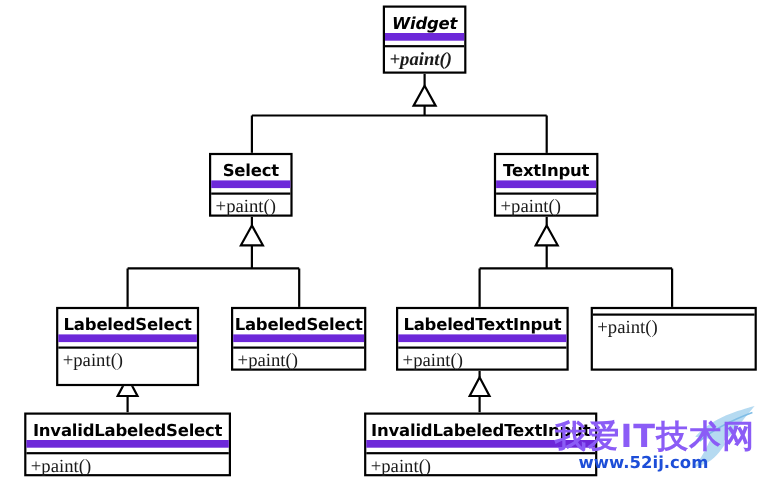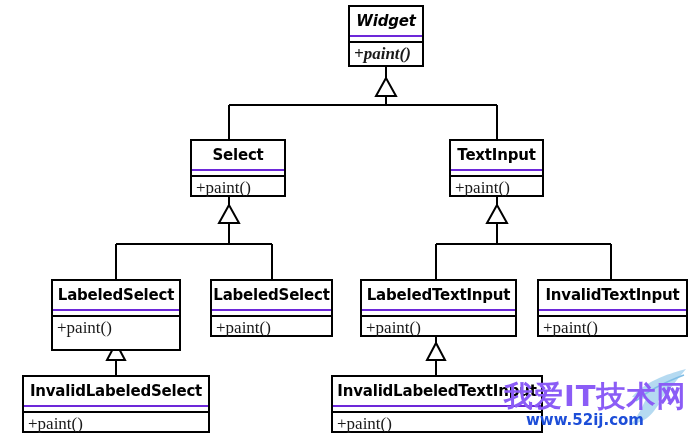--- a/index.html
+++ b/index.html
@@ -31,21 +31,21 @@
     z-index: 5;
   }
   .uml-name {
     box-sizing: border-box;
     text-align: center;
     font-weight: bold;
     font-size: 15px;
     line-height: 29px;
     height: 30px;
     color: #000000;
-    border-bottom: 2px solid #6d28d9;
+    border-bottom: 7px solid #6d28d9;
     white-space: nowrap;
     overflow: hidden;
     letter-spacing: -0.2px;
   }
   .uml-attrs {
     box-sizing: border-box;
     height: 6px;
     border-bottom: 2px solid #000000;
   }
   .uml-ops {
@@ -160,21 +160,21 @@
       <path d="M436 360 L436 375" stroke="#000" stroke-width="2" fill="none"></path>
     </g>
   </svg>
 
   <div class="uml-class abstract" id="box-widget" style="left: 348px; top: 5px; width: 76px; height: 62px;">
     <div class="uml-name">Widget</div>
     <div class="uml-attrs"></div>
     <div class="uml-ops">+paint()</div>
   </div>
 
-  <div class="uml-class" id="box-select" style="left: 190px; top: 139px; width: 96px; height: 58px;">
+  <div class="uml-class" id="box-select" style="left: 190px; top: 139px; width: 76px; height: 58px;">
     <div class="uml-name">Select</div>
     <div class="uml-attrs"></div>
     <div class="uml-ops">+paint()</div>
   </div>
 
   <div class="uml-class" id="box-textinput" style="left: 449px; top: 139px; width: 95px; height: 58px;">
     <div class="uml-name">TextInput</div>
     <div class="uml-attrs"></div>
     <div class="uml-ops">+paint()</div>
   </div>
@@ -191,21 +191,20 @@
     <div class="uml-ops">+paint()</div>
   </div>
 
   <div class="uml-class" id="box-labeledtextinput" style="left: 360px; top: 279px; width: 157px; height: 58px;">
     <div class="uml-name">LabeledTextInput</div>
     <div class="uml-attrs"></div>
     <div class="uml-ops">+paint()</div>
   </div>
 
   <div class="uml-class" id="box-invalidtextinput" style="left: 537px; top: 279px; width: 151px; height: 58px;">
-    <div class="uml-name">InvalidTextInput</div>
     <div class="uml-attrs"></div>
     <div class="uml-ops">+paint()</div>
   </div>
 
   <div class="uml-class" id="box-invalidlabeledselect" style="left: 22px; top: 375px; width: 188px; height: 58px;">
     <div class="uml-name">InvalidLabeledSelect</div>
     <div class="uml-attrs"></div>
     <div class="uml-ops">+paint()</div>
   </div>
 

